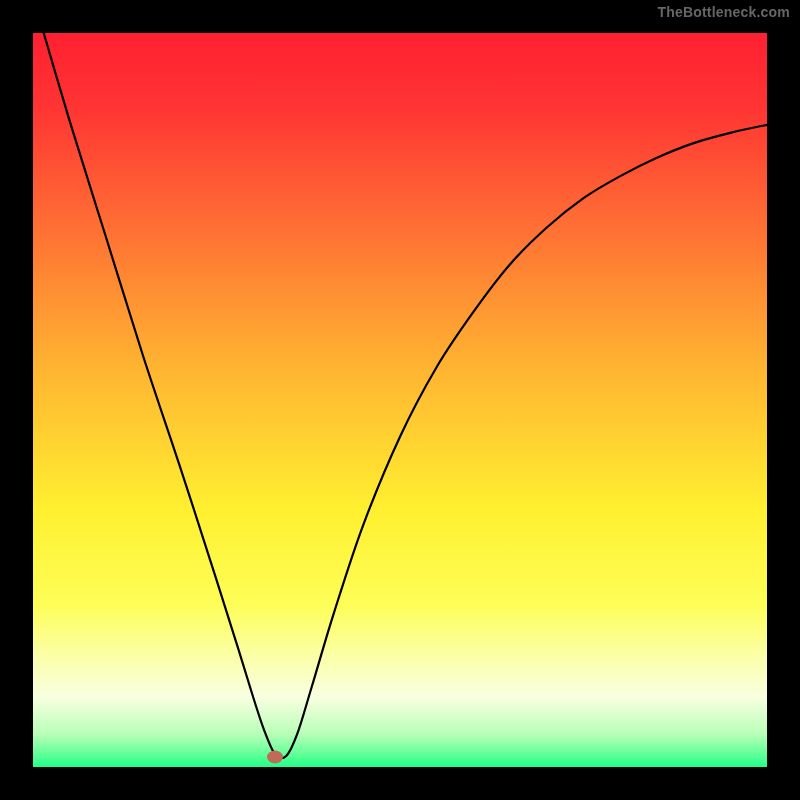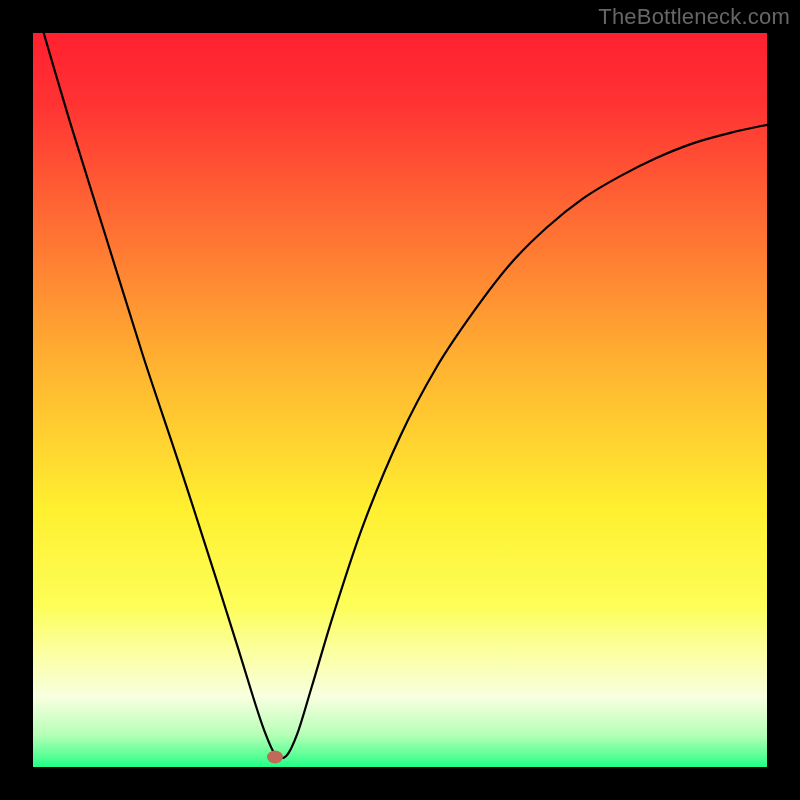--- a/index.html
+++ b/index.html
@@ -15,22 +15,22 @@
     position: relative;
     width: 800px;
     height: 800px;
     background: #000;
   }
   .watermark {
     position: absolute;
     top: 4px;
     right: 10px;
     color: #666;
-    font-size: 22px;
-    font-weight: 400;
+    font-size: 14px;
+    font-weight: 700;
     letter-spacing: 0.2px;
     z-index: 5;
   }
   .plot-area {
     position: absolute;
     left: 33px;
     top: 33px;
     width: 734px;
     height: 734px;
     overflow: hidden;

